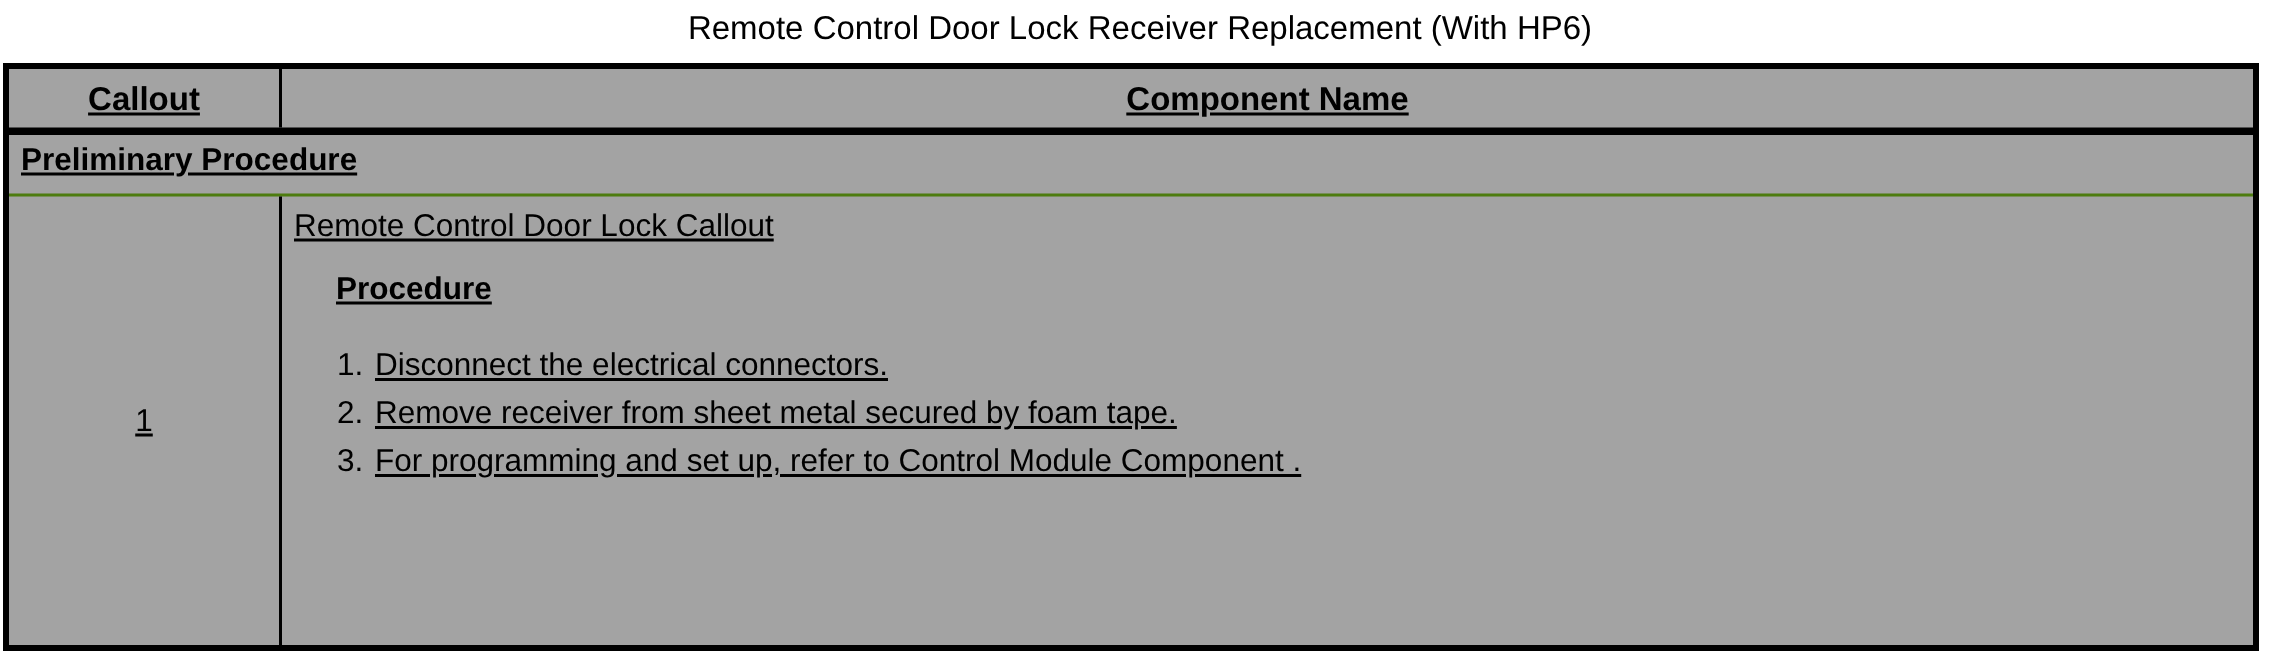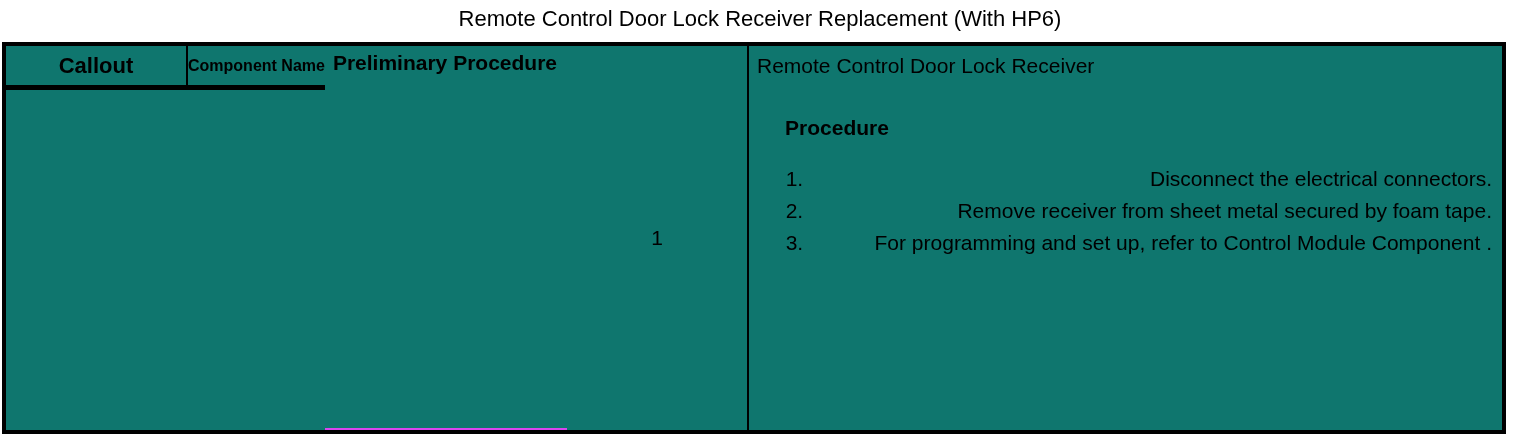--- a/index.html
+++ b/index.html
@@ -24,21 +24,23 @@
   }
   .doc-table {
     position: absolute;
     left: 2px;
     top: 42px;
     width: 1504px;
     height: 392px;
     box-sizing: border-box;
     border: 4px solid #000;
     display: flex;
-    background: #0f766e;
+    flex-direction: column;
+    background: #a3a3a3;
+    text-decoration: underline;
   }
   .header-row {
     flex: none;
     display: flex;
     border-bottom: 5px solid #000;
     height: 39px;
   }
   .callout-header {
     flex: none;
     width: 182px;
@@ -48,27 +50,27 @@
     align-items: center;
     justify-content: center;
     font-size: 22px;
     font-weight: bold;
   }
   .component-header {
     flex: 1;
     display: flex;
     align-items: center;
     justify-content: center;
-    font-size: 16px;
+    font-size: 22px;
     font-weight: bold;
   }
   .prelim-row {
     flex: none;
     box-sizing: border-box;
-    border-bottom: 2px solid #d946ef;
+    border-bottom: 2px solid #4d7c0f;
     padding: 3px 10px 8px 8px;
   }
   .prelim-heading {
     font-size: 21px;
     font-weight: bold;
     line-height: 28px;
   }
   .prelim-text {
     margin: 28px 0 0 0;
     font-size: 21px;
@@ -93,28 +95,27 @@
     flex: 1;
     padding: 5px 10px 5px 8px;
     font-size: 21px;
     line-height: 30px;
   }
   .component-name-line {
     line-height: 30px;
   }
   .procedure-heading {
     font-weight: bold;
-    margin-top: 32px;
+    margin-top: 12px;
     padding-left: 28px;
     line-height: 30px;
   }
   ol.steps-list {
     margin: 20px 0 0 0;
     padding-left: 52px;
-    text-align: right;
   }
   ol.steps-list li {
     line-height: 32px;
     padding-left: 2px;
   }
 </style>
 </head>
 <body>
 
 <div class="page-title">Remote Control Door Lock Receiver Replacement (With HP6)</div>
@@ -126,21 +127,21 @@
     <div class="component-header">Component Name</div>
   </div>
 
   <div class="prelim-row">
     <div class="prelim-heading">Preliminary Procedure</div>
   </div>
 
   <div class="main-row">
     <div class="callout-cell">1</div>
     <div class="component-cell">
-      <div class="component-name-line">Remote Control Door Lock Receiver</div>
+      <div class="component-name-line">Remote Control Door Lock Callout</div>
       <div class="procedure-heading">Procedure</div>
       <ol class="steps-list">
           <li>Disconnect the electrical connectors.</li>
           <li>Remove receiver from sheet metal secured by foam tape.</li>
           <li>For programming and set up, refer to Control Module Component .</li>
         </ol>
     </div>
   </div>
 
 </div>

